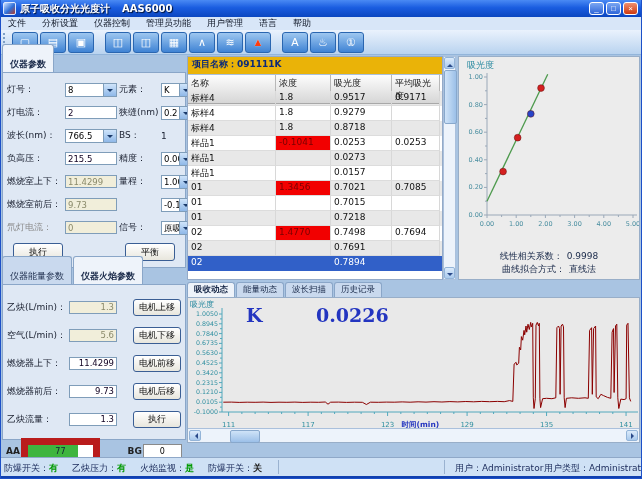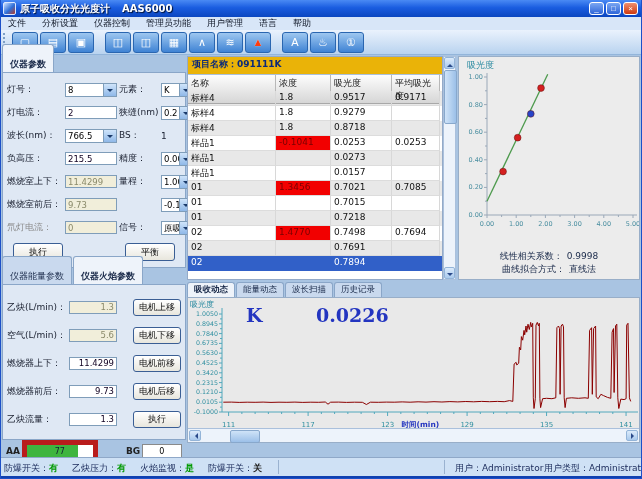--- a/index.html
+++ b/index.html
@@ -60,21 +60,21 @@
   .f-label.dim{color:#8a8a8a;}
   .btn-row{display:flex;justify-content:space-between;padding:4px 6px 0 6px;}
   .btn-row .btn{width:50px;height:18px;}
   .fl-box{height:156px;box-sizing:border-box;padding:8px 4px 0 4px;}
   .fl-row{display:flex;align-items:center;height:28px;}
   .fl-label{width:62px;white-space:nowrap;overflow:hidden;color:#1a2030;}
   .fl-row input{width:48px;text-align:right;}
   .fl-row .btn{margin-left:auto;width:48px;height:17px;}
   .aa-row{display:flex;align-items:center;height:18px;padding:2px 4px 0 4px;}
   .aa-row .lab{width:18px;font-weight:bold;color:#222;}
-  .meter{width:76px;height:13px;border:5px solid #b91c1c;background:#fff;position:relative;margin-right:28px;}
+  .meter{width:76px;height:13px;border:7px solid #b91c1c;background:#fff;position:relative;margin-right:28px;}
   .meter .fill{position:absolute;left:0;top:0;bottom:0;width:77%;background:#3fb53f;}
   .meter .txt{position:absolute;inset:0;text-align:center;font-size:8px;line-height:13px;color:#123;}
   .bg-box{width:44px;height:13px;border:1px solid #8a8a8a;background:#fff;text-align:center;font-size:8px;line-height:13px;}
 
   
   .mid-panel{position:absolute;left:187px;top:56px;width:256px;height:224px;background:#fff;border:1px solid #94aac8;box-sizing:border-box;}
   .proj-strip{height:15px;background:#eab308;color:#0a2a7a;font-weight:bold;padding:1px 4px;border-bottom:1px solid #aac0dc;}
   .t-header{display:grid;grid-template-columns:88px 55px 61px 48px;height:16px;}
   .t-header .hc{background:linear-gradient(180deg,#fdfdfd,#d6d6d6);border-right:1px solid #b8b8b8;
     border-bottom:1px solid #a8a8a8;padding:2px 0 0 3px;color:#222;}

